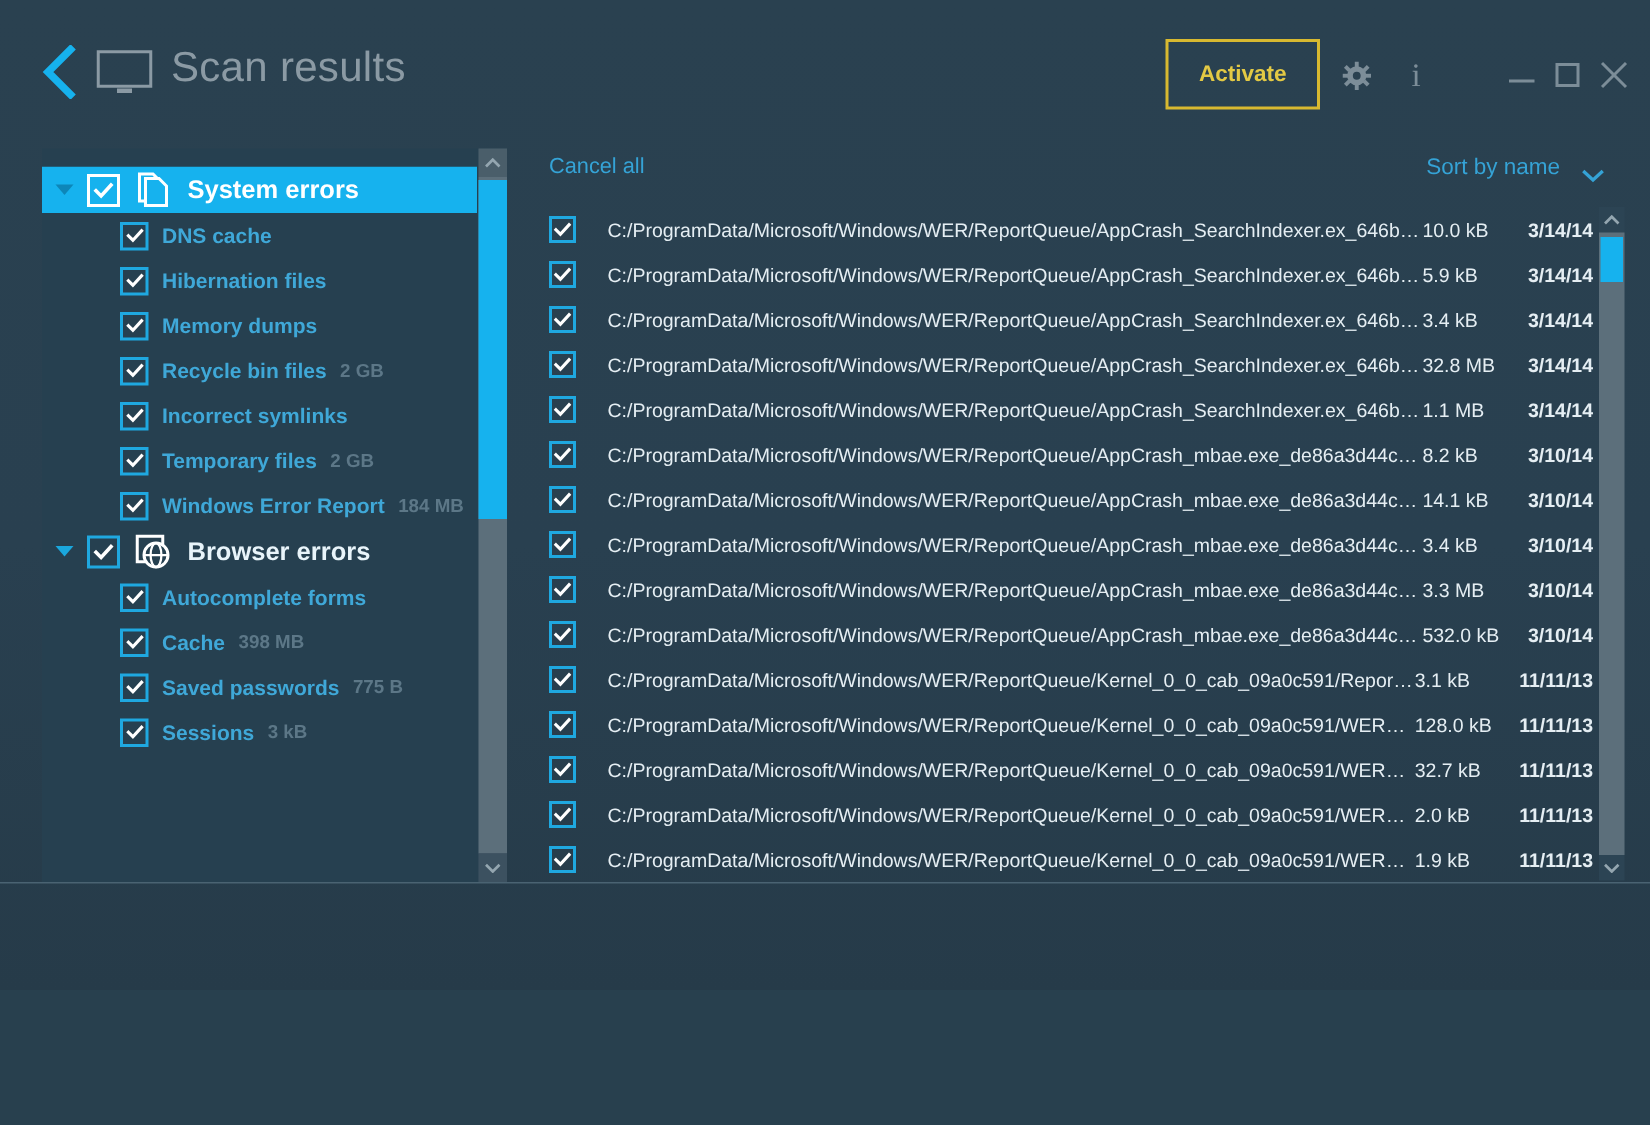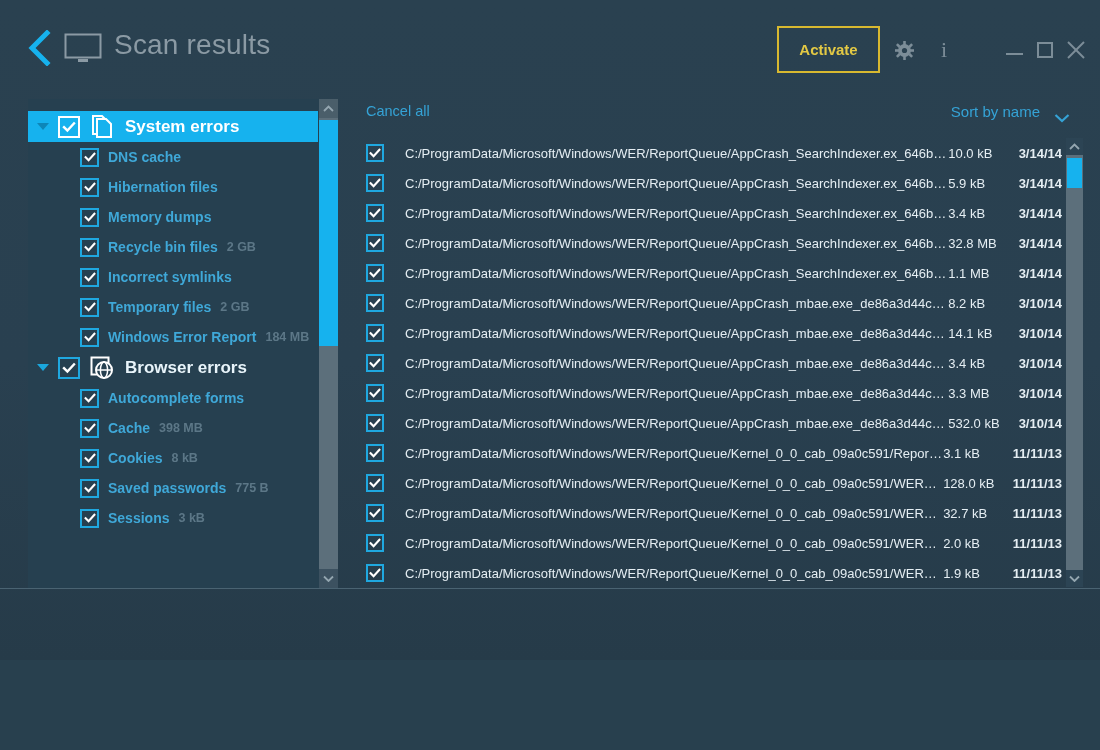--- a/index.html
+++ b/index.html
@@ -335,29 +335,20 @@
           </div>
           <div class="tree-label">Cache</div>
           <div class="tree-size">398 MB</div>
         </div>
         <div class="tree-row">
           <div class="cb child-indent">
             <svg width="14" height="14" viewBox="0 0 16 16">
               <polyline points="3,8.2 6.4,11.6 13,4.4" fill="none" stroke="#ffffff" stroke-width="2.4" stroke-linecap="square"></polyline>
             </svg>
           </div>
-          <div class="tree-label">Cookies</div>
-          <div class="tree-size">8 kB</div>
-        </div>
-        <div class="tree-row">
-          <div class="cb child-indent">
-            <svg width="14" height="14" viewBox="0 0 16 16">
-              <polyline points="3,8.2 6.4,11.6 13,4.4" fill="none" stroke="#ffffff" stroke-width="2.4" stroke-linecap="square"></polyline>
-            </svg>
-          </div>
           <div class="tree-label">Saved passwords</div>
           <div class="tree-size">775 B</div>
         </div>
         <div class="tree-row">
           <div class="cb child-indent">
             <svg width="14" height="14" viewBox="0 0 16 16">
               <polyline points="3,8.2 6.4,11.6 13,4.4" fill="none" stroke="#ffffff" stroke-width="2.4" stroke-linecap="square"></polyline>
             </svg>
           </div>
           <div class="tree-label">Sessions</div>

